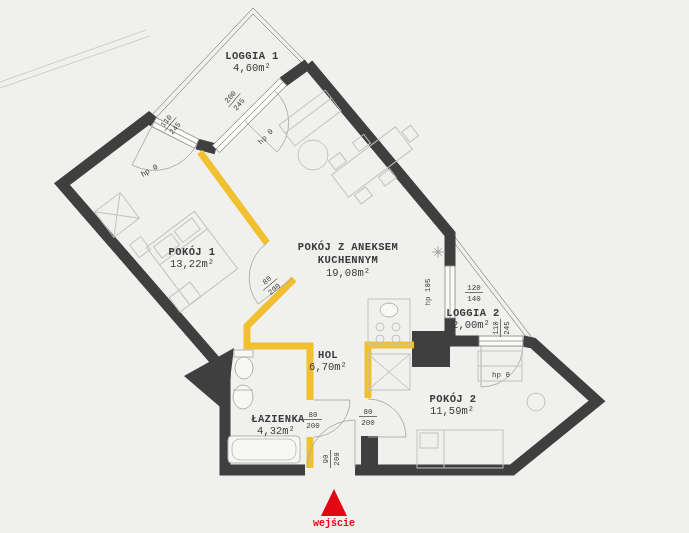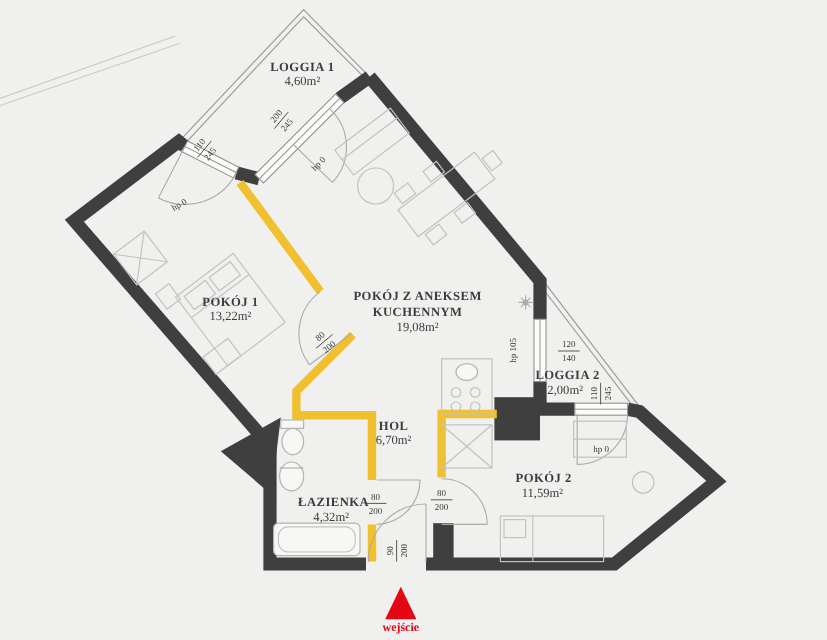--- a/index.html
+++ b/index.html
@@ -1,19 +1,19 @@
 <!DOCTYPE html>
 <html style="--bg: #f0f0ee; --wall: #3f3f3f; --accent: #f1c02f; --entry: #e30613;"><head>
 <meta charset="utf-8">
 <style>
   html,body{margin:0;padding:0;background:#e9e9e8;}
   .stage{
     position:relative;width:689px;height:533px;overflow:hidden;
     background:var(--bg,#f0f0ee);
-    font-family:Liberation Serif, serif;
+    font-family:Liberation Mono, monospace;
   }
   svg{position:absolute;inset:0;}
   .wall{stroke:var(--wall,#3f3f3f);stroke-width:11;fill:none;stroke-linejoin:miter;stroke-linecap:butt;}
   .wallfill{fill:var(--wall,#3f3f3f);stroke:none;}
   .ywall{stroke:var(--accent,#f1c02f);stroke-width:7;fill:none;stroke-linecap:butt;stroke-linejoin:miter;}
   .thin{stroke:#9c9c9a;stroke-width:1;fill:none;}
   .faint{stroke:#c9c9c7;stroke-width:0.9;fill:none;}
   .winrect{fill:#fbfbfa;stroke:#8f8f8d;stroke-width:0.9;}
   .winline{stroke:#8f8f8d;stroke-width:0.8;}
   .arc{stroke:#a9a9a7;stroke-width:0.9;fill:none;}

